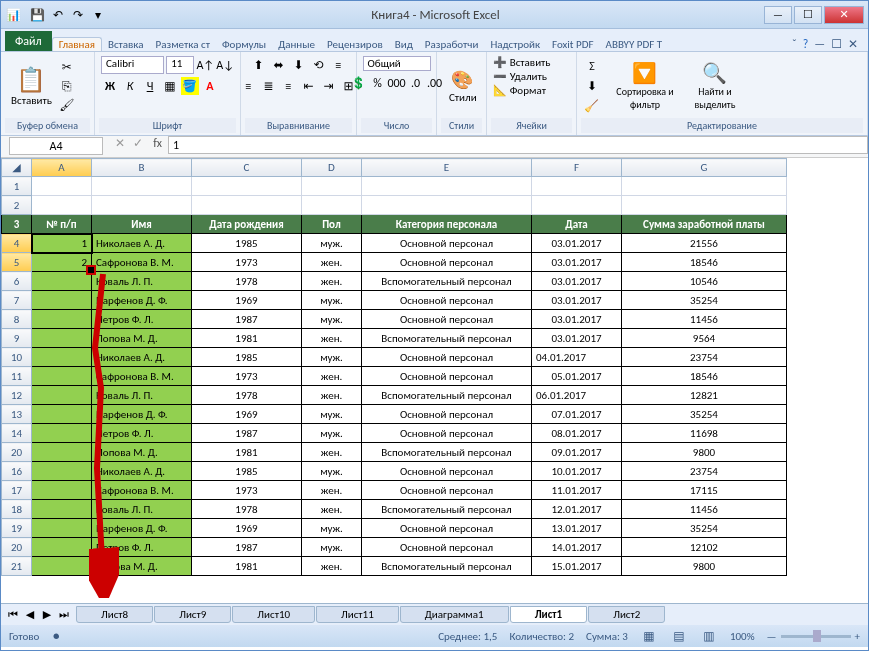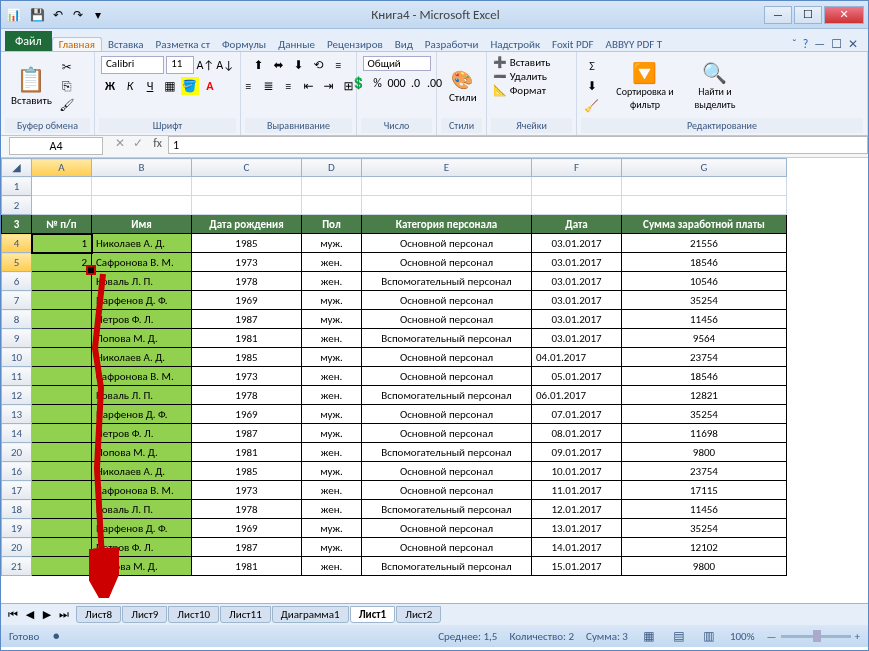--- a/index.html
+++ b/index.html
@@ -42,21 +42,21 @@
 .row-hdr.sel { background: linear-gradient(#ffe9a4, #ffcc4f); }
 td { border: 1px solid #000; padding: 1px 4px; height: 19px; background: #fff; }
 td.blank { border: 1px solid #d0d7e5; background: #fff; }
 .data-header td { background: #4a7d4a; color: #fff; font-weight: bold; text-align: center; border: 1px solid #000; }
 .green-cell { background: #92d050; }
 .selected-cell { outline: 2px solid #000; outline-offset: -1px; }
 
 .tabs-bar { height: 22px; background: #e6eefa; display: flex; align-items: center; border-top: 1px solid #9eb6ce; font-size: 11px; }
 .nav-btns { display: flex; gap: 1px; padding: 0 4px; }
 .nav-btn { width: 16px; text-align: center; }
-.sheet-tab { padding: 1px 8px; border: 1px solid #9eb6ce; background: #d5e0f0; border-radius: 0 0 3px 3px; }
+.sheet-tab { padding: 1px 24px; border: 1px solid #9eb6ce; background: #d5e0f0; border-radius: 0 0 3px 3px; }
 .sheet-tab.active { background: #fff; font-weight: bold; }
 
 .status-bar { height: 22px; background: linear-gradient(#d9e6f7, #c2d9f0); display: flex; align-items: center; font-size: 11px; padding: 0 8px; color: #3b5a82; }
 .status-right { margin-left: auto; display: flex; gap: 12px; align-items: center; }
 .zoom { display: flex; align-items: center; gap: 4px; }
 .zoom-bar { width: 70px; height: 3px; background: #9eb6ce; position: relative; }
 .zoom-thumb { position: absolute; width: 8px; height: 12px; background: #aac; top: -5px; left: 32px; }
 
 .red-arrow { position: absolute; pointer-events: none; z-index: 50; }
 .fill-handle { position: absolute; width: 10px; height: 10px; border: 2px solid #cc0000; background: #000; z-index: 51; }

